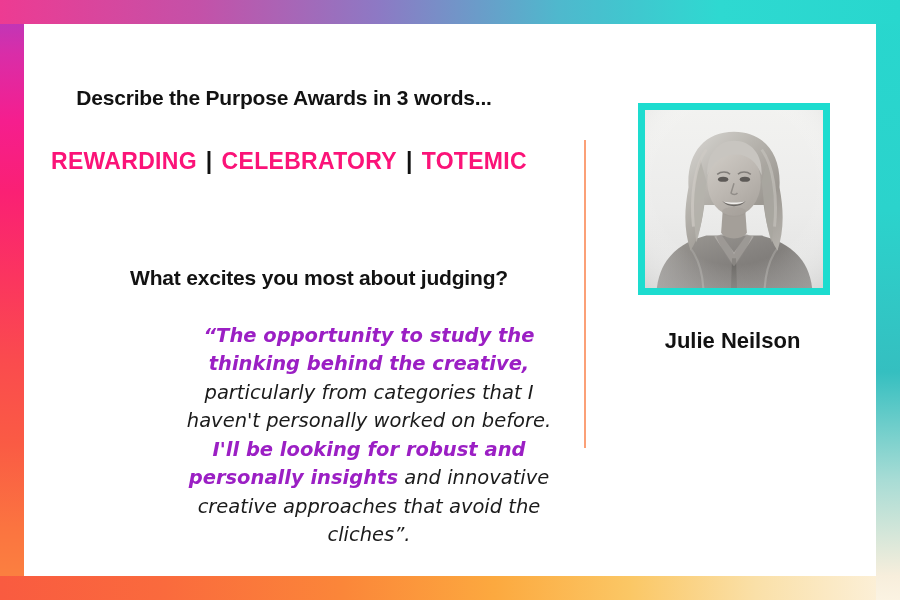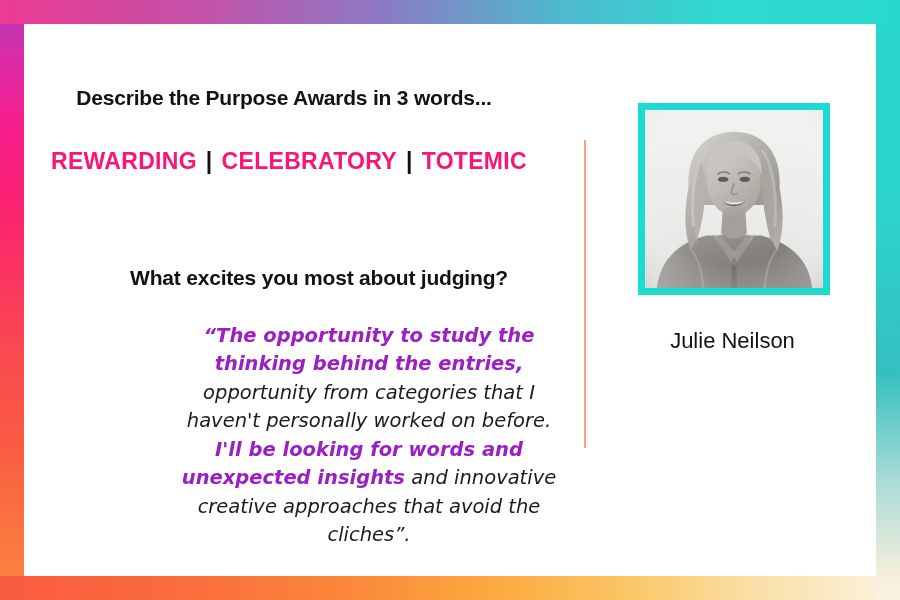--- a/index.html
+++ b/index.html
@@ -125,21 +125,21 @@
     overflow:hidden;
   }
   #portrait-svg { display:block; width:100%; height:100%; }
 
   #person-name {
     position:absolute;
     left:0; top:304px;
     width:287px;
     text-align:center;
     font-size:22px;
-    font-weight:normal;
+    font-weight:bold;
     color:#121212;
   }
   #person-role {
     position:absolute;
     left:0; top:337px;
     width:287px;
     text-align:center;
     font-size:20px;
     line-height:1.28;
     color:#1b1b1b;
@@ -165,21 +165,21 @@
 
       <div id="q1-heading">Describe the Purpose Awards in 3 words...</div>
 
       <div id="q2-heading">What excites you most about judging?</div>
 
       <div id="three-words">
         <span class="word">REWARDING</span><span class="sep">|</span><span class="word">CELEBRATORY</span><span class="sep">|</span><span class="word">TOTEMIC</span>
       </div>
 
       <div id="quote-block">
-        <span class="hl">“The opportunity to study the thinking behind the entries,</span><span> opportunity from categories that I haven't personally worked on before. </span><span class="hl">I'll be looking for words and unexpected insights</span><span> and innovative creative approaches that avoid the cliches”.</span>
+        <span class="hl">“The opportunity to study the thinking behind the creative,</span><span> particularly from categories that I haven't personally worked on before. </span><span class="hl">I'll be looking for robust and personally insights</span><span> and innovative creative approaches that avoid the cliches”.</span>
       </div>
     </div>
 
     <div id="divider"></div>
 
     <div id="right-col">
 
       <div id="photo-frame">
         <svg id="portrait-svg" viewBox="0 0 180 180" preserveAspectRatio="xMidYMid slice">
           <defs>

